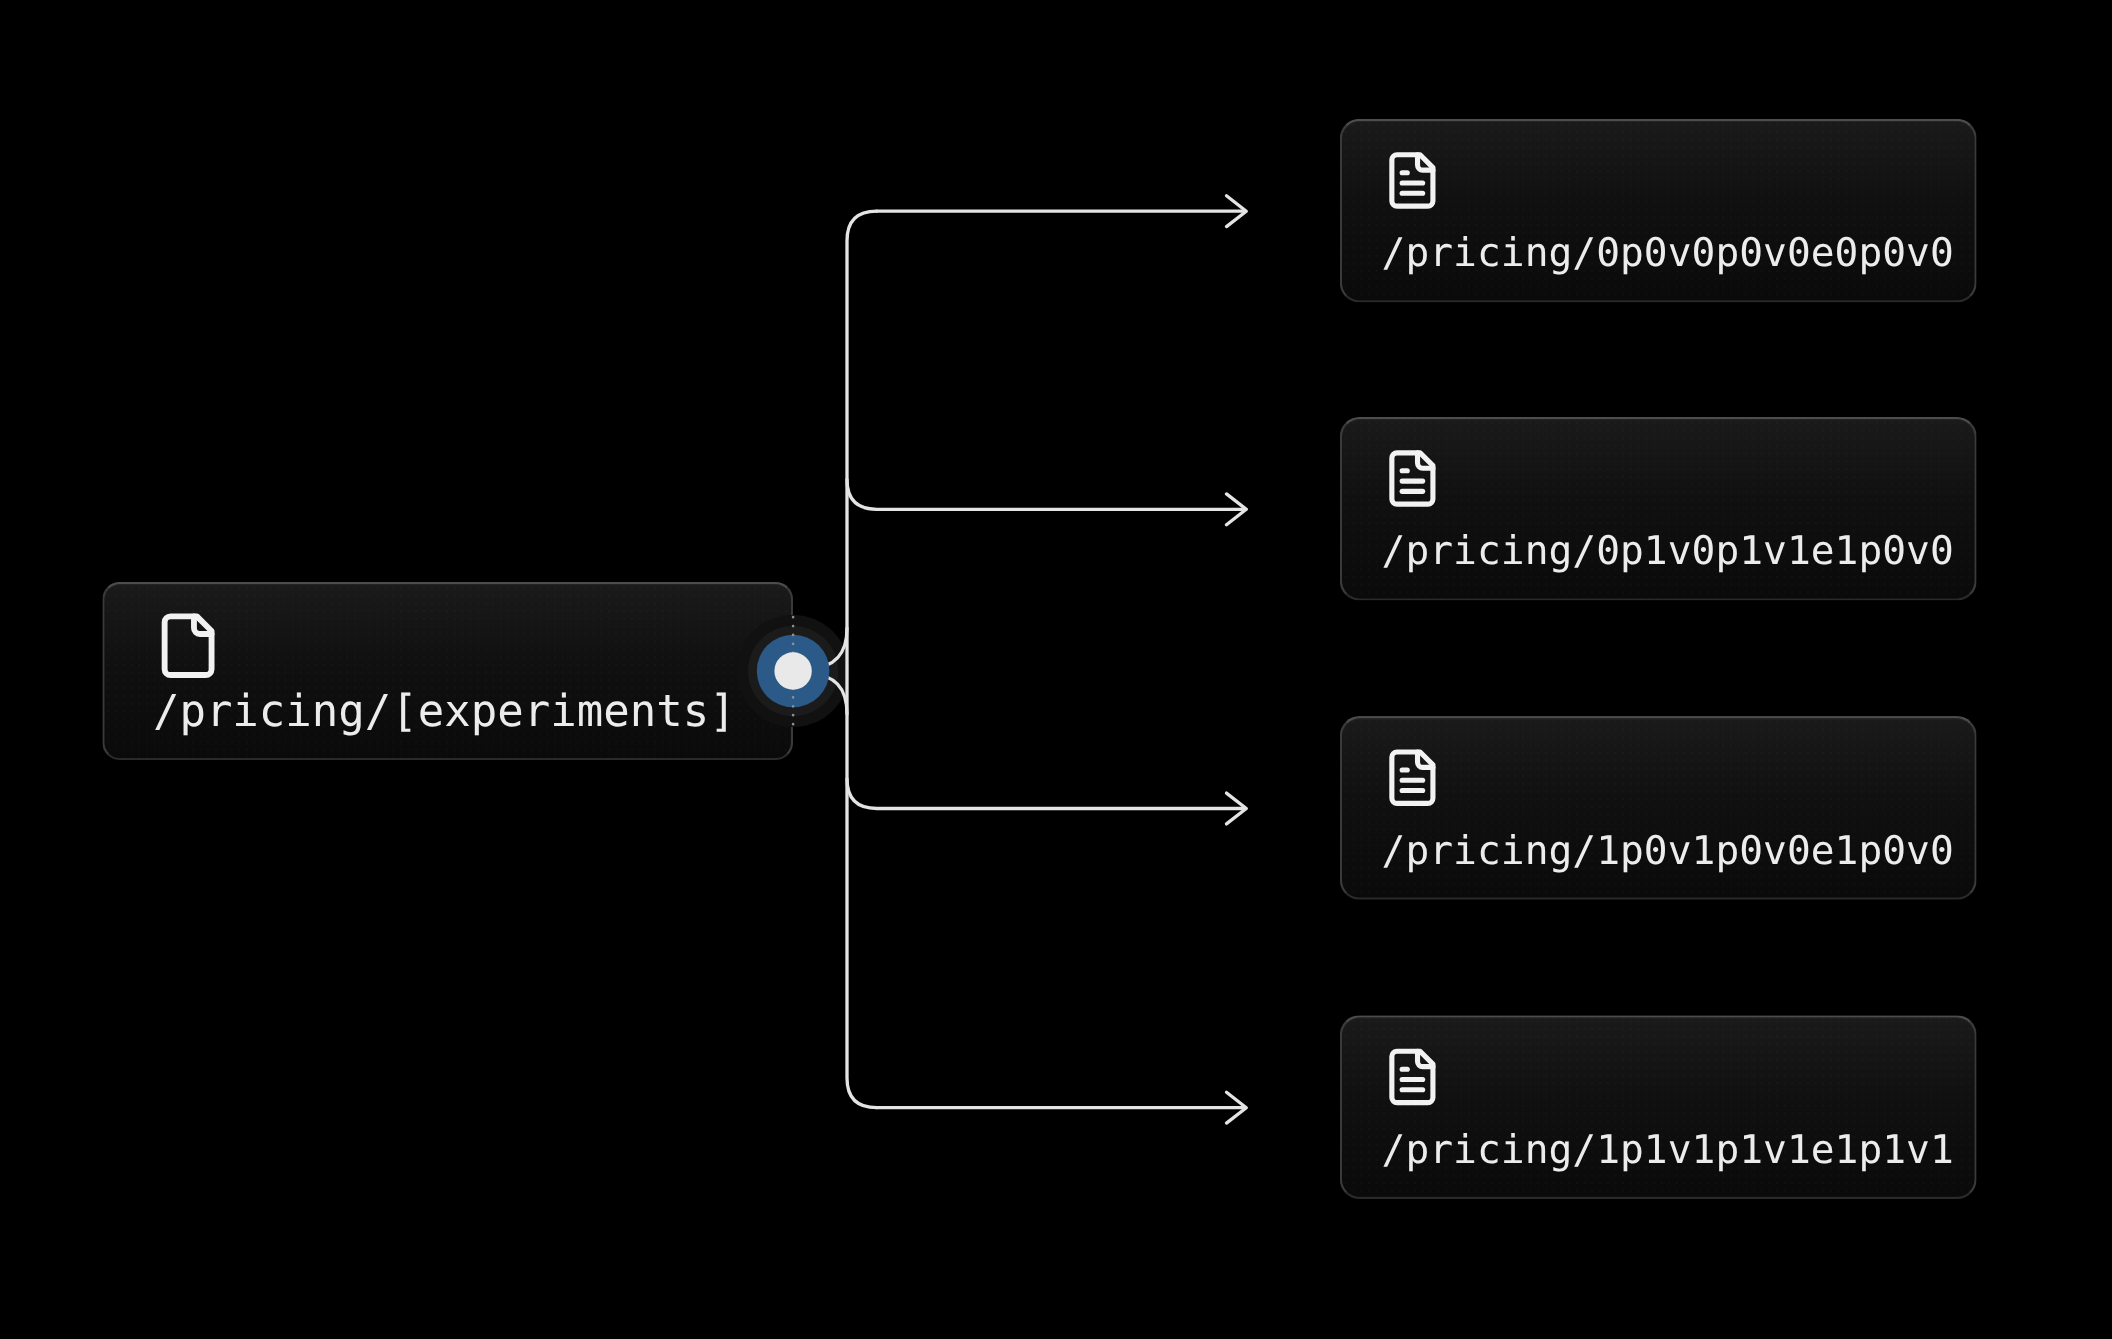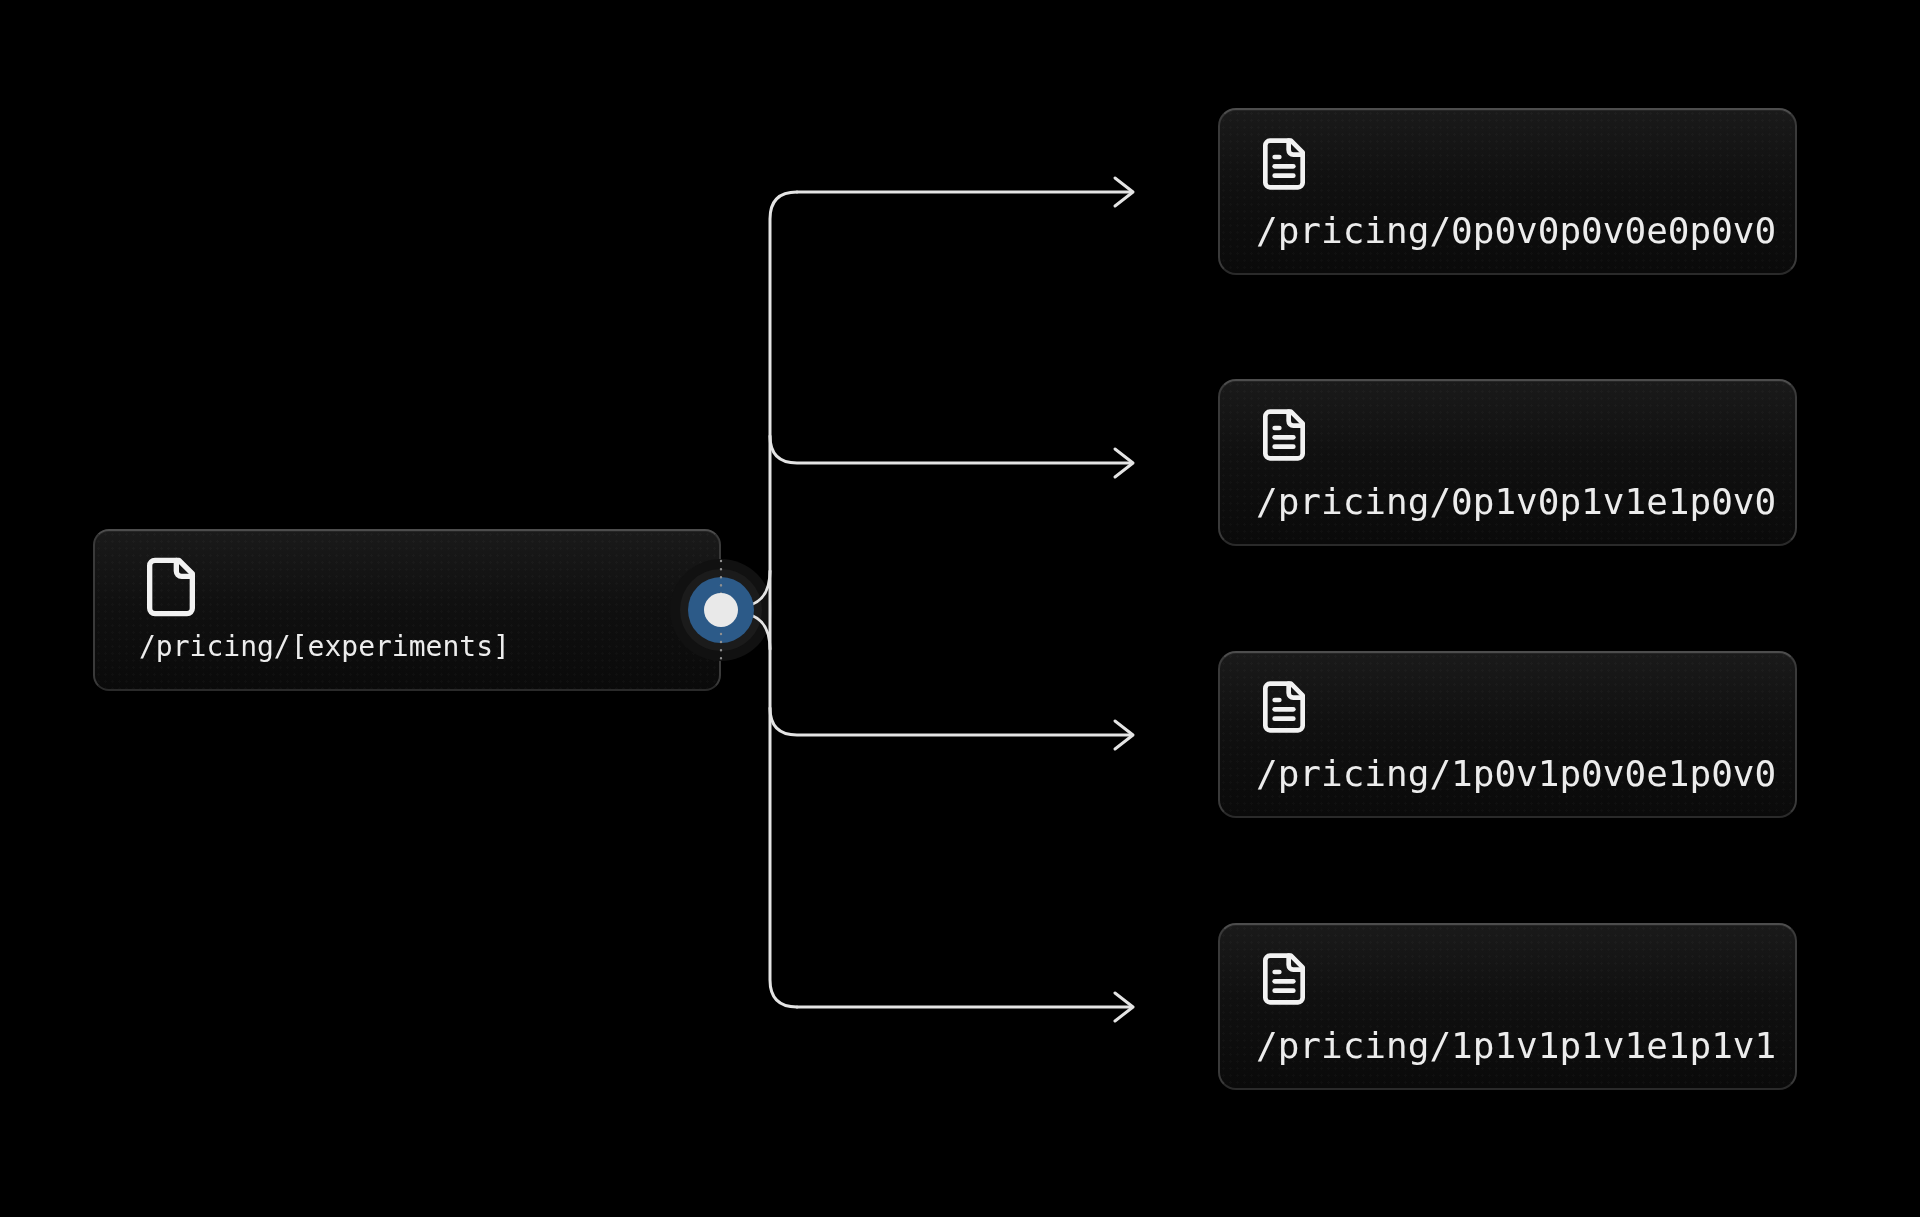--- a/index.html
+++ b/index.html
@@ -54,21 +54,21 @@
     padding:26px 36px 22px 36px;
   }
   .node__icon{display:block;line-height:0;}
   .node__icon svg{stroke:#f2f2f2;fill:none;stroke-width:2;stroke-linecap:round;stroke-linejoin:round;}
   .node__label{
     display:block;
     white-space:nowrap;
     color:var(--text);
     letter-spacing:0;
   }
-  .node--root .node__label{font-size:28px;line-height:44px;}
+  .node--root .node__label{font-size:40px;line-height:44px;}
   .node--variant .node__label{font-size:36px;line-height:40px;}
   .edges{position:absolute;left:0;top:0;width:1920px;height:1217px;}
   .edge{stroke:var(--line);stroke-width:3;fill:none;stroke-linecap:round;stroke-linejoin:round;}
   .handle-dots{stroke:#8f8f8f;stroke-width:2.4;stroke-dasharray:0.1 8;stroke-linecap:round;fill:none;}
 </style>
 </head>
 <body>
 
 <div class="canvas">
 

